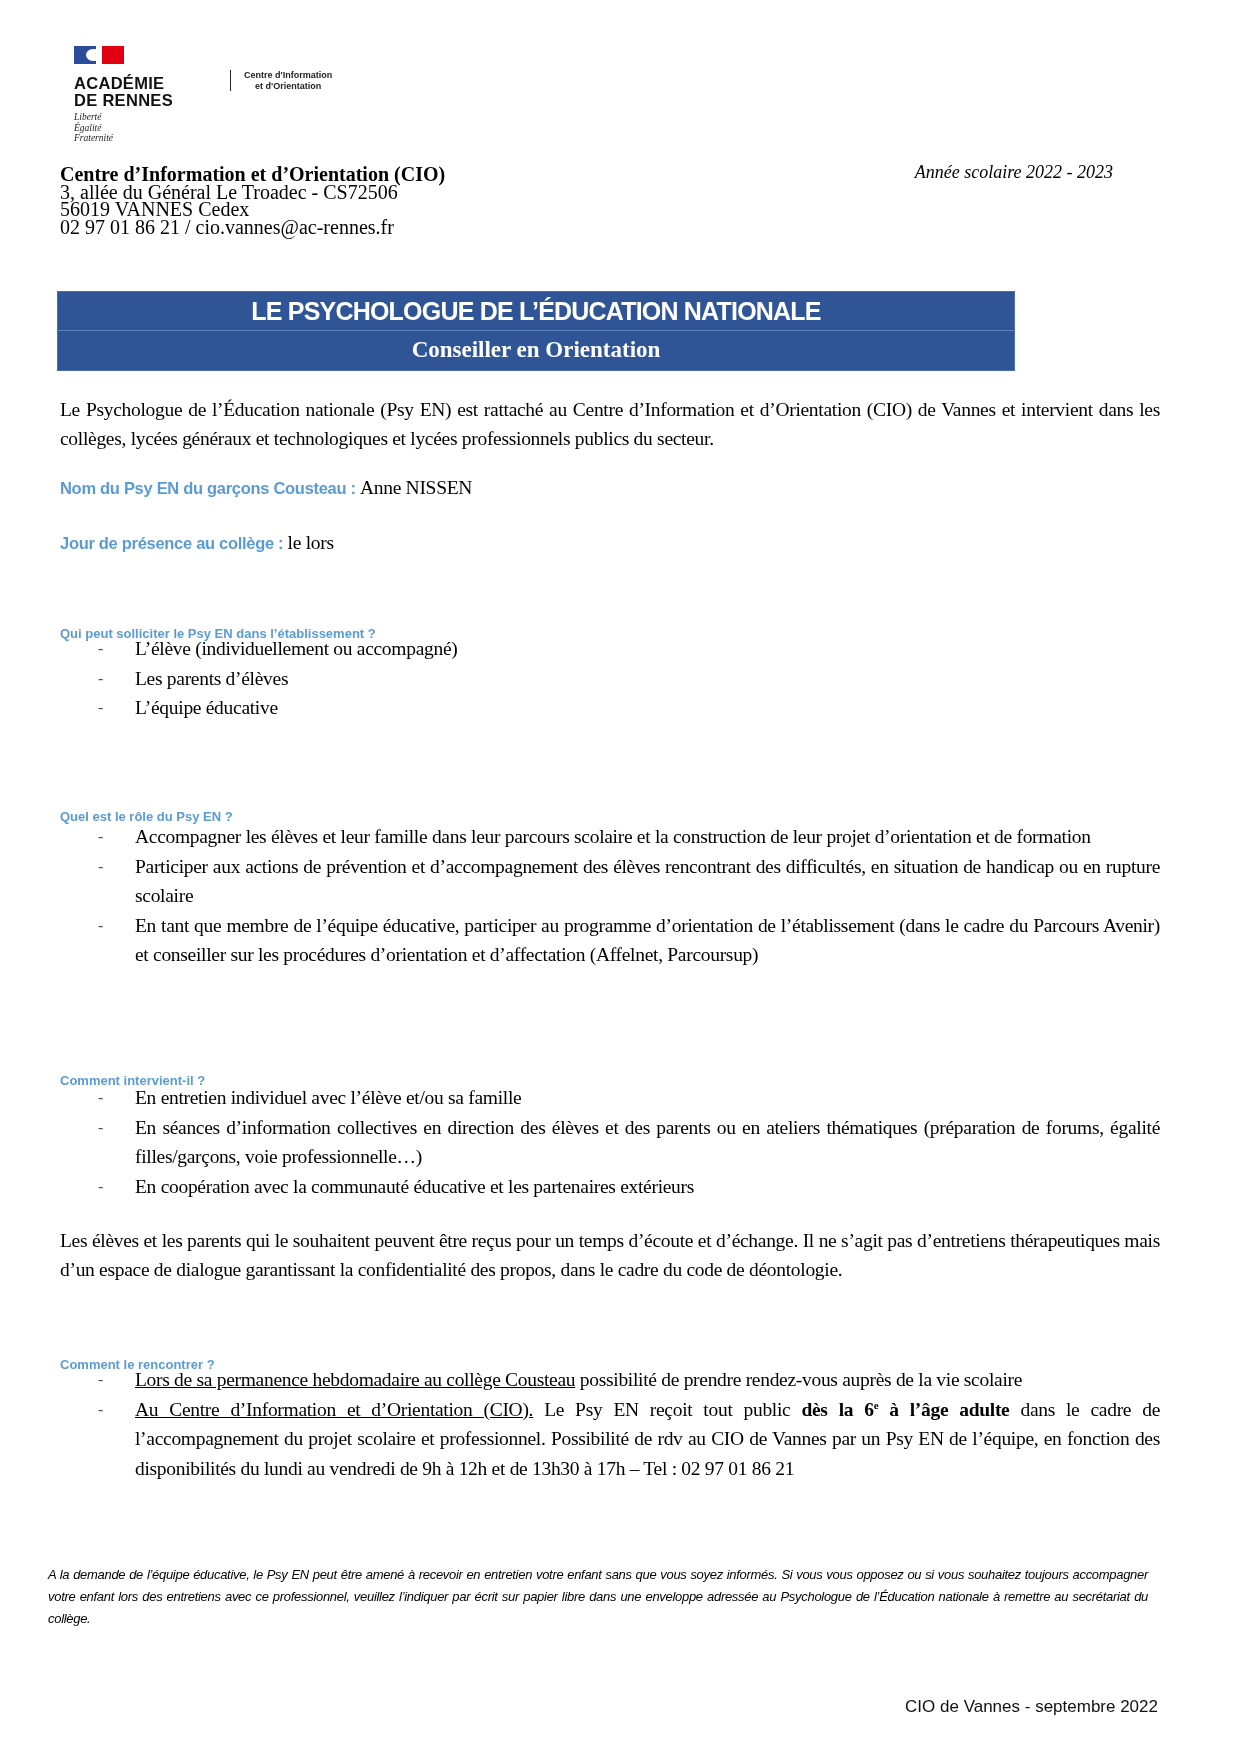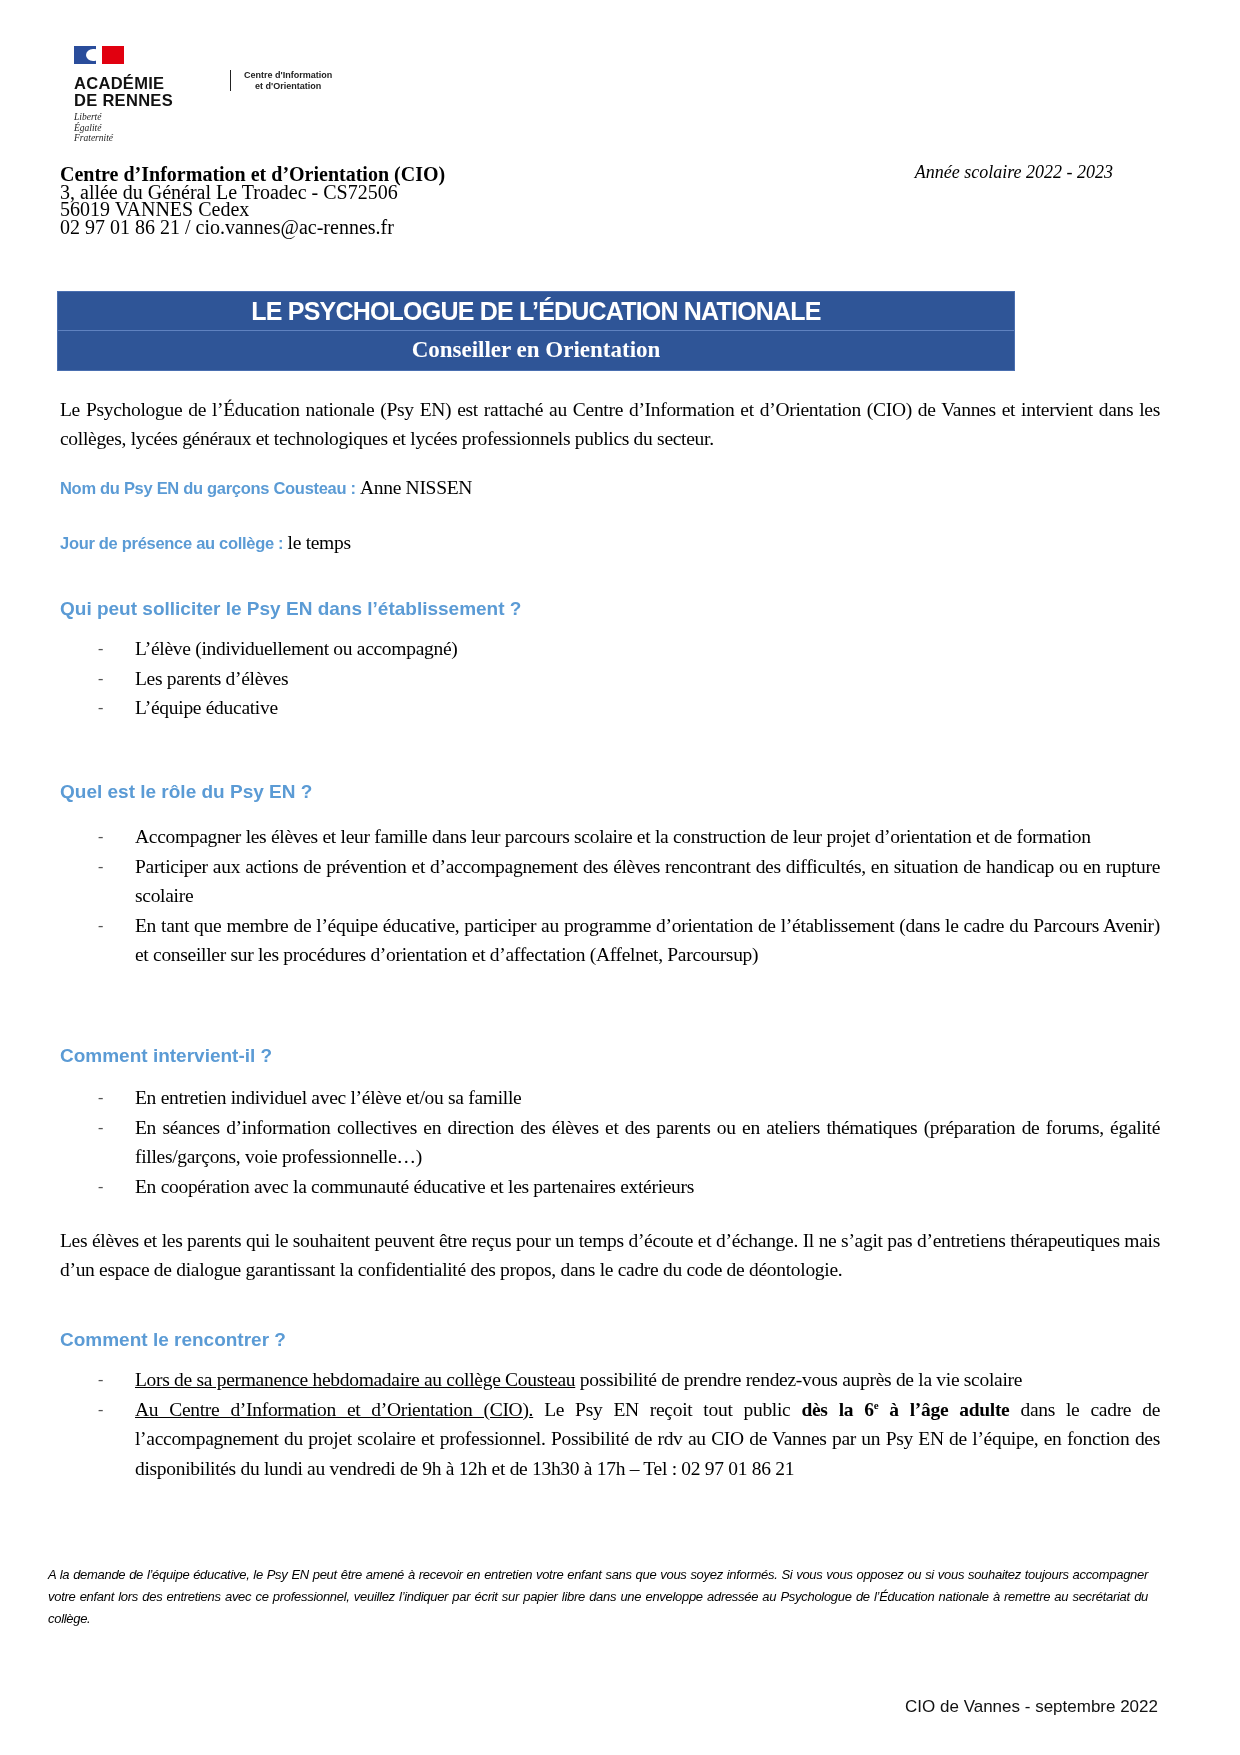--- a/index.html
+++ b/index.html
@@ -19,21 +19,21 @@
     .address { position: absolute; left: 60px; top: 166px; font-size: 20px; line-height: 17.5px; }
     .address .name { font-weight: bold; }
     .year { position: absolute; right: 127px; top: 162px; font-style: italic; font-size: 18px; }
 
     .banner { position: absolute; left: 57px; top: 291px; width: 958px; height: 80px; background: #2f5597; border: 1px solid #4a6fb0; }
     .banner .line1 { height: 39px; border-bottom: 1px solid #5f82c0; color: #fff; text-align: center; font-family: "Liberation Sans", sans-serif; font-weight: bold; font-size: 25px; line-height: 39px; letter-spacing: -0.8px; }
     .banner .line2 { color: #fff; text-align: center; font-family: "Liberation Serif", serif; font-weight: bold; font-size: 23px; line-height: 38px; }
 
     .para { position: absolute; left: 60px; width: 1100px; font-size: 19.5px; line-height: 29px; text-align: justify; letter-spacing: -0.3px; }
     .label { font-family: "Liberation Sans", sans-serif; font-weight: bold; font-size: 16.5px; color: #5b9bd5; }
-    .heading { position: absolute; left: 60px; font-family: "Liberation Sans", sans-serif; font-weight: bold; font-size: 19px; color: #5b9bd5; }
+    .heading { position: absolute; left: 60px; font-family: "Liberation Sans", sans-serif; font-weight: bold; font-size: 13px; color: #5b9bd5; margin-top: 28px; }
 
     .list { position: absolute; left: 60px; width: 1100px; list-style: none; }
     .list li { position: relative; padding-left: 75px; font-size: 19.5px; line-height: 29.5px; text-align: justify; letter-spacing: -0.3px; }
     .list li .dash { position: absolute; left: 38px; top: 0; color: #555; font-size: 16px; }
     .u { text-decoration: underline; }
     sup { font-size: 11px; vertical-align: super; line-height: 0; }
 
     .note { position: absolute; left: 48px; top: 1564px; width: 1100px; font-family: "Liberation Sans", sans-serif; font-style: italic; font-size: 13px; line-height: 22px; text-align: justify; letter-spacing: -0.3px; }
     .footer { position: absolute; right: 82px; top: 1697px; font-family: Liberation Sans, sans-serif; font-size: 17px; color: #111; text-align: right; }
   </style>
@@ -75,21 +75,21 @@
   <div class="line1">LE PSYCHOLOGUE DE L’ÉDUCATION NATIONALE</div>
   <div class="line2">Conseiller en Orientation</div>
 </div>
 
 <div class="para" style="top:395px;">Le Psychologue de l’Éducation nationale (Psy EN) est rattaché au Centre d’Information et d’Orientation (CIO) de Vannes et intervient dans les collèges, lycées généraux et technologiques et lycées professionnels publics du secteur.</div>
 
 <div class="para" style="top:473px;">
   <span class="label">Nom du Psy EN du garçons Cousteau : </span><span>Anne NISSEN</span>
 </div>
 <div class="para" style="top:528px;">
-  <span class="label">Jour de présence au collège : </span><span>le temps</span>
+  <span class="label">Jour de présence au collège : </span><span>le lors</span>
 </div>
 
 <div class="heading" style="top:598px;">Qui peut solliciter le Psy EN dans l’établissement ?</div>
 <ul class="list" style="top:634px;">
   <li><span class="dash">-</span><span>L’élève (individuellement ou accompagné)</span></li>
   <li><span class="dash">-</span><span>Les parents d’élèves</span></li>
   <li><span class="dash">-</span><span>L’équipe éducative</span></li>
 </ul>
 
 <div class="heading" style="top:781px;">Quel est le rôle du Psy EN ?</div>

